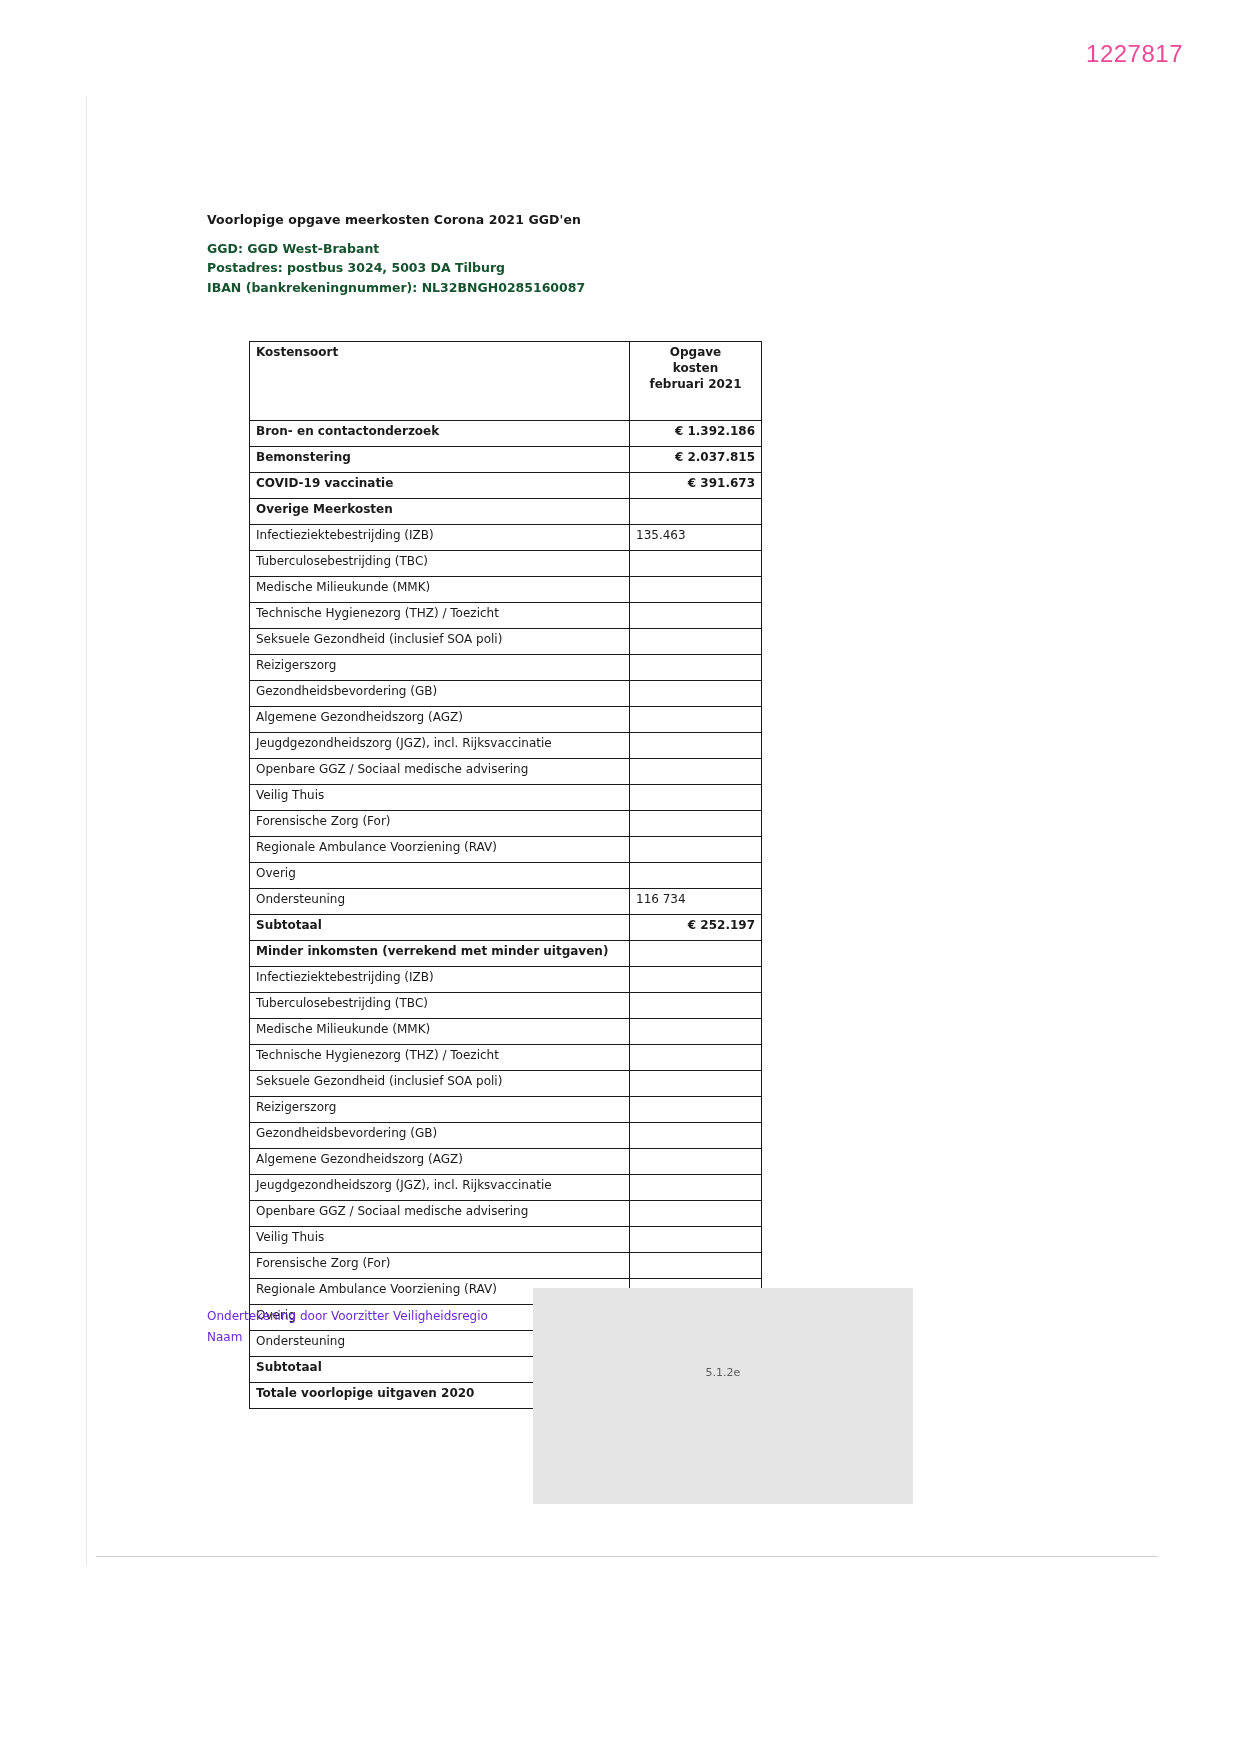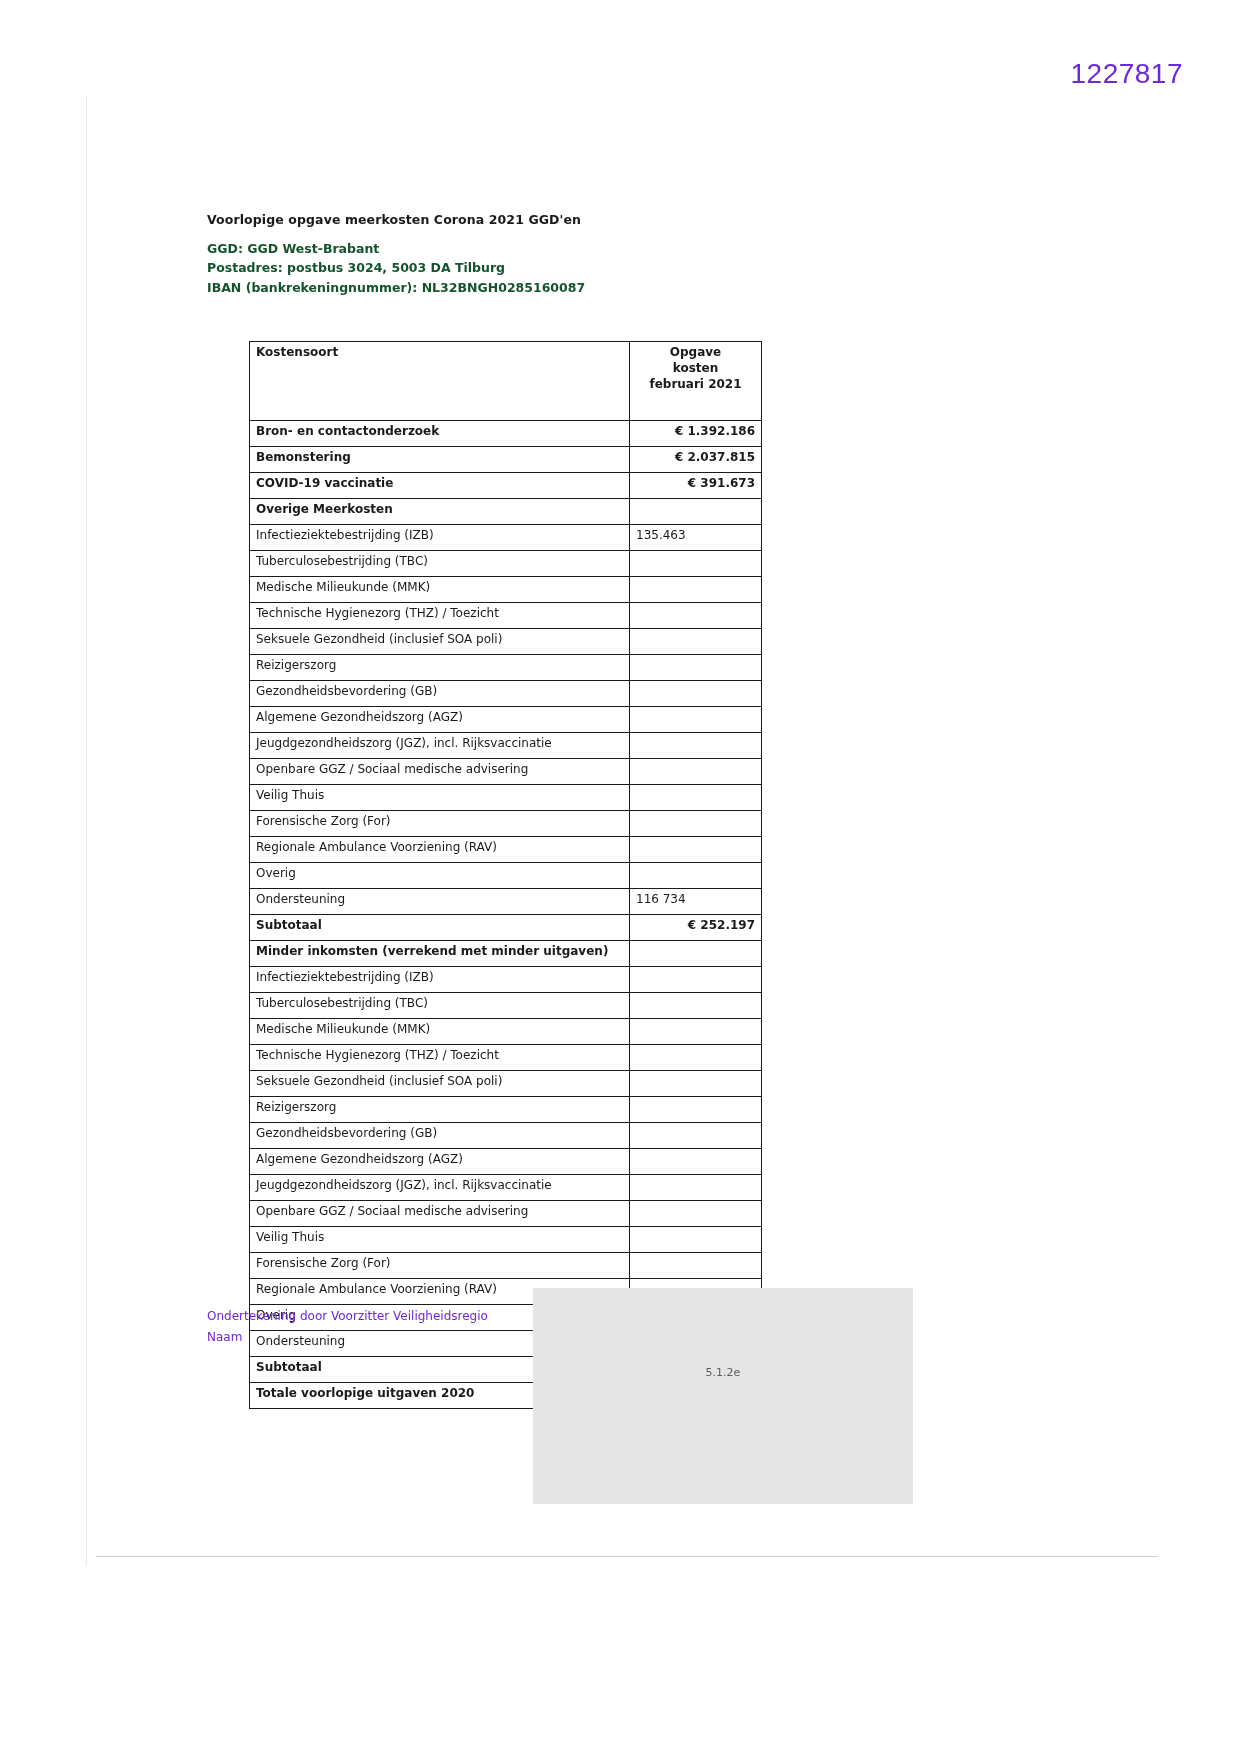--- a/index.html
+++ b/index.html
@@ -25,24 +25,24 @@
     position: absolute;
     left: 86px;
     top: 96px;
     width: 1px;
     height: 1470px;
     background: #e9e9e9;
   }
   .doc-number {
     position: absolute;
     right: 58px;
-    top: 58px;
-    font-size: 28px;
+    top: 40px;
+    font-size: 24px;
     letter-spacing: 0.5px;
-    color: #6d28d9;
+    color: #ec4899;
     font-family: "Liberation Sans", sans-serif;
   }
   .content {
     position: absolute;
     left: 207px;
     top: 212px;
     width: 520px;
   }
   .doc-title {
     font-size: 12.5px;

